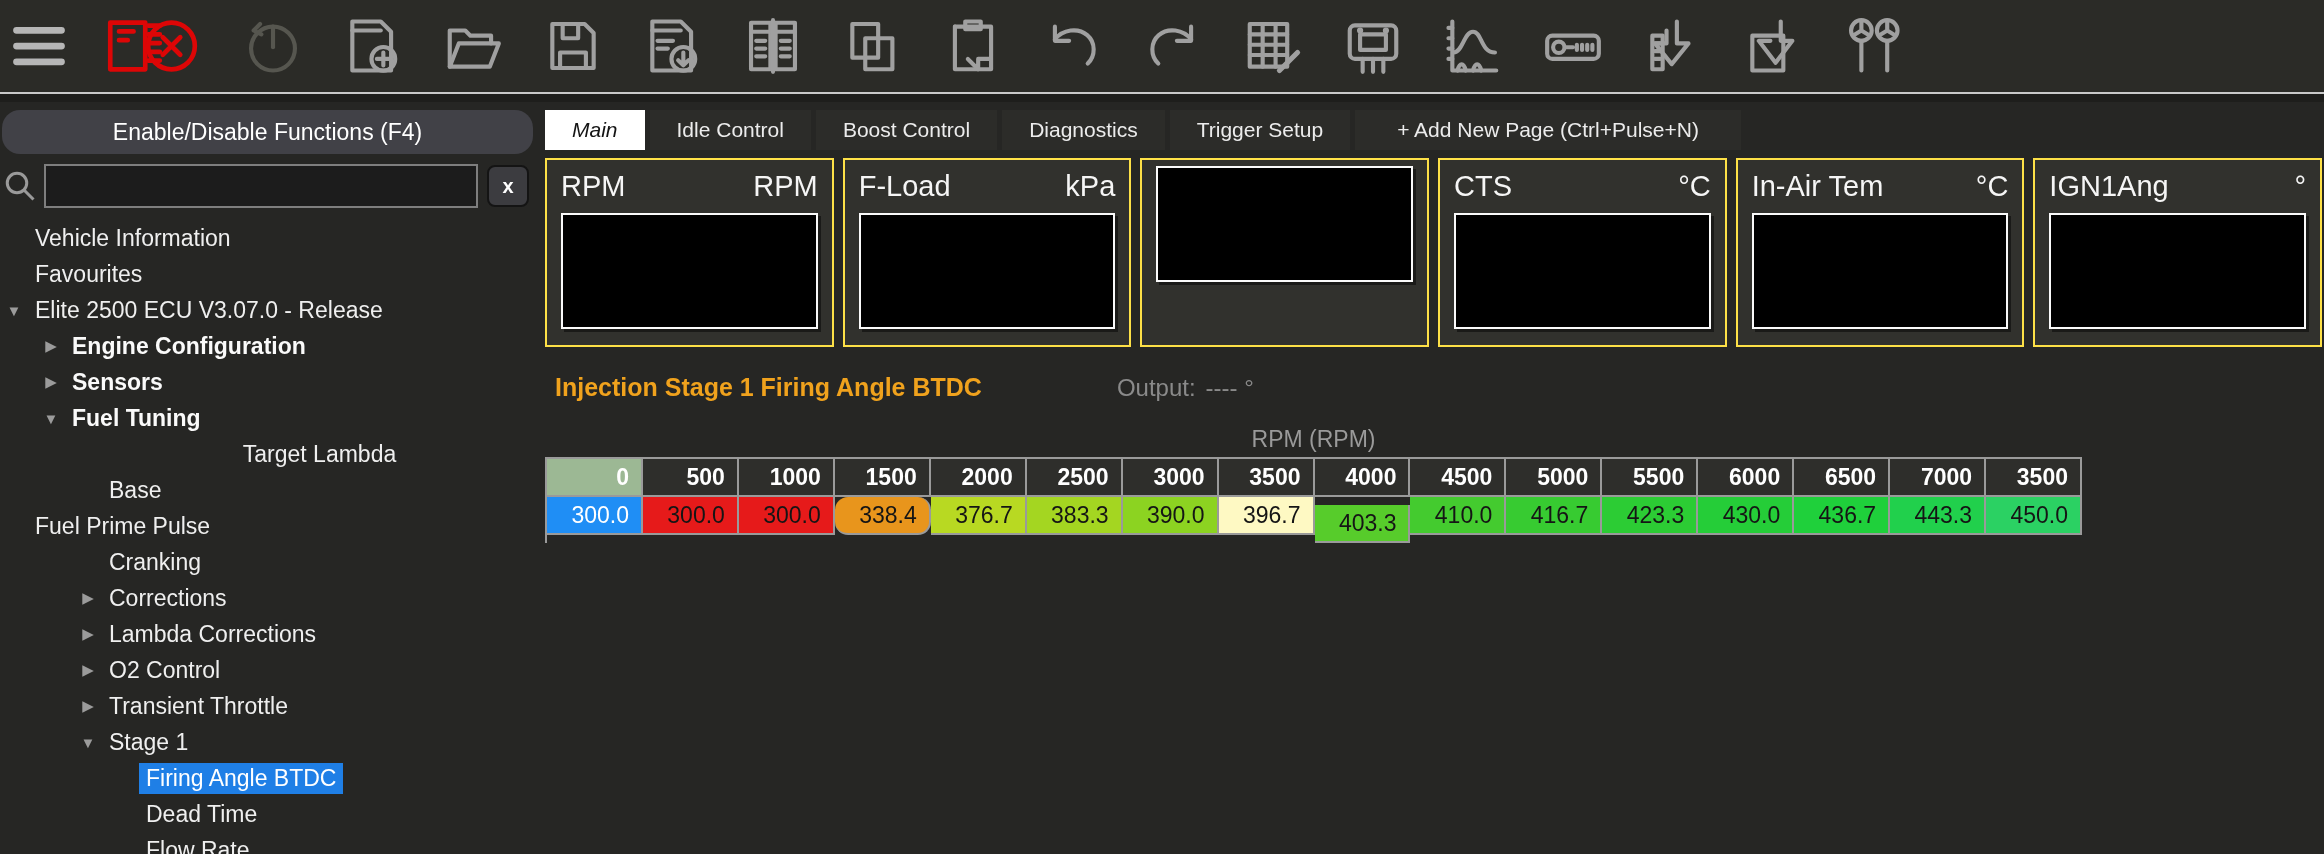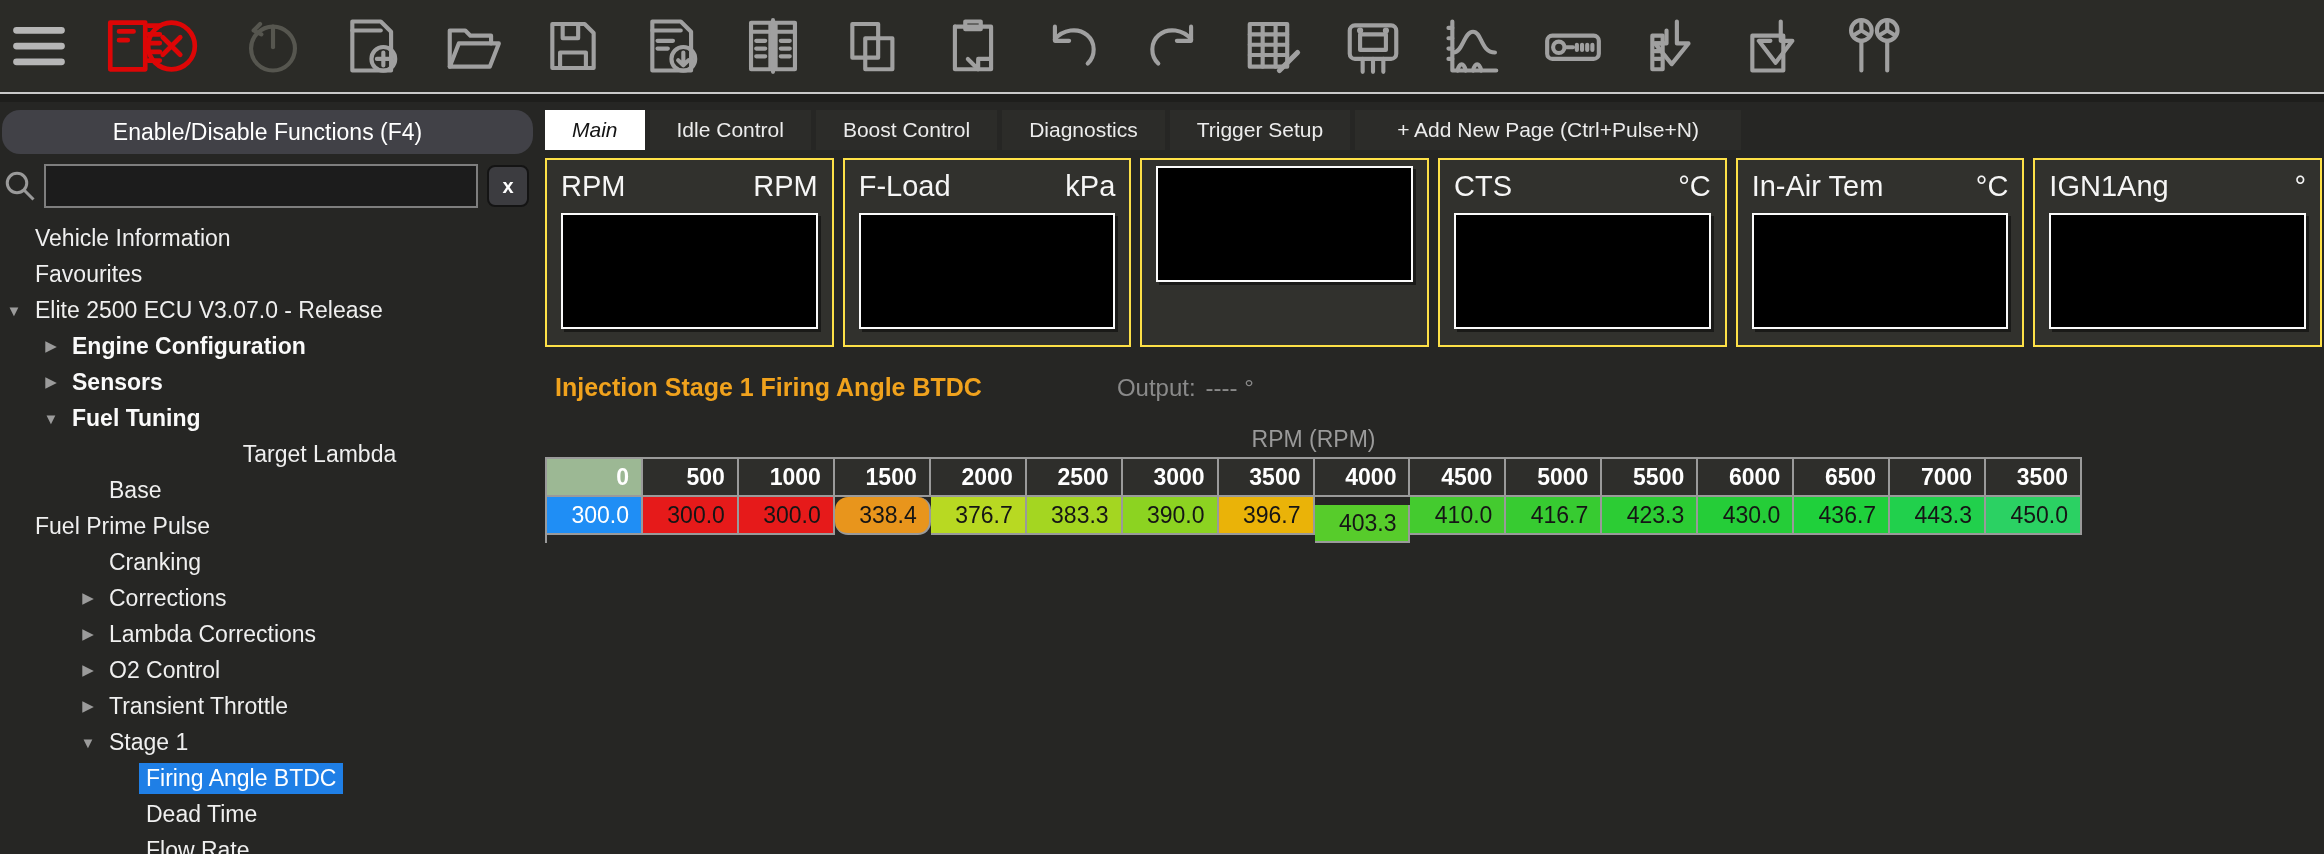--- a/index.html
+++ b/index.html
@@ -384,21 +384,21 @@
         <div class="cell hcell">6500</div>
         <div class="cell hcell">7000</div>
         <div class="cell hcell">3500</div>
         <div class="cell vcell selected" style="background: rgb(31, 142, 245);">300.0</div>
         <div class="cell vcell" style="background: rgb(230, 26, 26);">300.0</div>
         <div class="cell vcell" style="background: rgb(230, 26, 26);">300.0</div>
         <div class="cell vcell" style="background: rgb(232, 149, 28); border-radius: 13px;">338.4</div>
         <div class="cell vcell" style="background: rgb(184, 217, 34);">376.7</div>
         <div class="cell vcell" style="background: rgb(164, 214, 33);">383.3</div>
         <div class="cell vcell" style="background: rgb(140, 211, 33);">390.0</div>
-        <div class="cell vcell" style="background: #eab308;">396.7</div>
+        <div class="cell vcell" style="background: #fef9c3;">396.7</div>
         <div class="cell vcell" style="background: rgb(87, 204, 43); margin-top: 8px;">403.3</div>
         <div class="cell vcell" style="background: rgb(68, 203, 47);">410.0</div>
         <div class="cell vcell" style="background: rgb(55, 203, 49);">416.7</div>
         <div class="cell vcell" style="background: rgb(44, 204, 52);">423.3</div>
         <div class="cell vcell" style="background: rgb(37, 205, 56);">430.0</div>
         <div class="cell vcell" style="background: rgb(31, 208, 59);">436.7</div>
         <div class="cell vcell" style="background: rgb(33, 208, 76);">443.3</div>
         <div class="cell vcell" style="background: rgb(43, 209, 99);">450.0</div>
       </div>
   </div>

